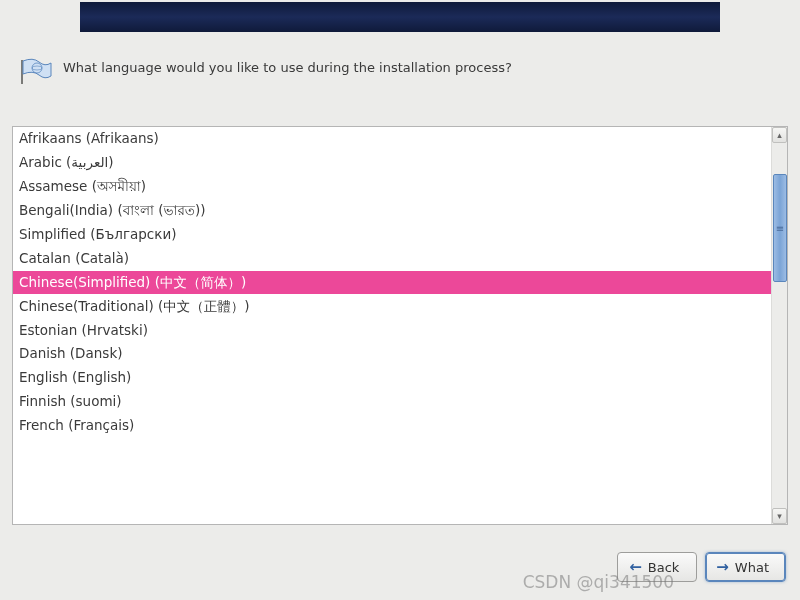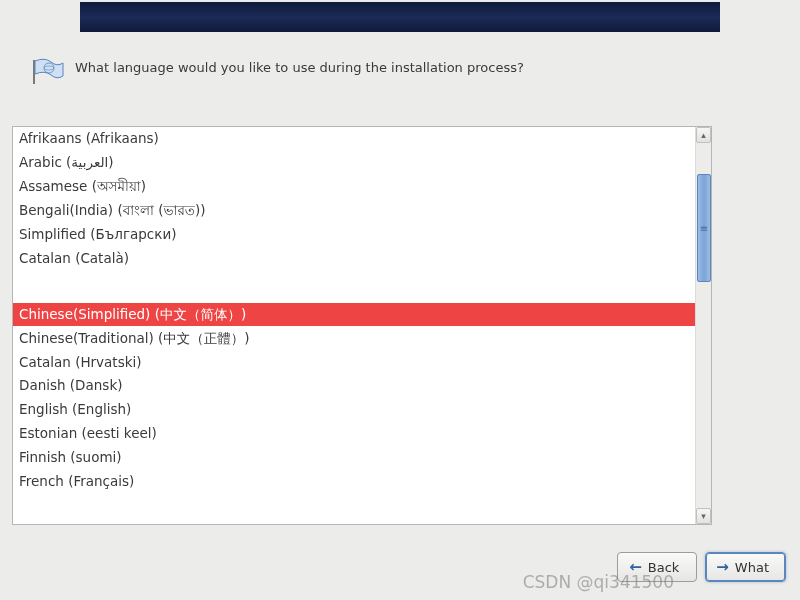--- a/index.html
+++ b/index.html
@@ -21,63 +21,62 @@
       position: absolute;
       top: 2px;
       left: 80px;
       width: 640px;
       height: 30px;
       background: linear-gradient(180deg, #0f1a3a 0%, #1b2a58 50%, #0f1a3a 100%);
     }
     .header {
       position: absolute;
       top: 58px;
-      left: 31px;
+      left: 19px;
       display: flex;
       align-items: flex-start;
       gap: 10px;
     }
     .icon-flag {
       width: 34px;
       height: 28px;
       flex-shrink: 0;
     }
     .question-text {
       color: #3a3a3a;
       line-height: 1.35;
       font-size: 13px;
       padding-top: 1px;
     }
     .list-wrap {
       position: absolute;
       top: 126px;
       left: 12px;
-      width: 700px;
+      width: 776px;
       height: 399px;
       display: flex;
       border: 1px solid #b5b5b5;
       background: #fff;
     }
     .language-list {
       flex: 1;
       overflow: hidden;
       background: #fff;
     }
     .language-item {
       padding: 3.2px 6px;
       font-size: 13.5px;
       color: #3a3a3a;
       line-height: 1.3;
       cursor: default;
       white-space: nowrap;
     }
     .language-item.selected {
-      background: #ef4444;
+      background: #ec4899;
       color: #fff;
-      margin-top: 32px;
     }
     .scrollbar {
       width: 16px;
       background: #ececea;
       border-left: 1px solid #dcdcda;
       position: relative;
       display: flex;
       flex-direction: column;
     }
     .sb-btn {
@@ -174,24 +173,23 @@
 <div class="list-wrap">
   <div class="language-list" id="language-list">
       <div class="language-item">Afrikaans (Afrikaans)</div>
       <div class="language-item">Arabic (العربية)</div>
       <div class="language-item">Assamese (অসমীয়া)</div>
       <div class="language-item">Bengali(India) (বাংলা (ভারত))</div>
       <div class="language-item">Simplified (Български)</div>
       <div class="language-item">Catalan (Català)</div>
       <div class="language-item selected">Chinese(Simplified) (中文（简体）)</div>
       <div class="language-item">Chinese(Traditional) (中文（正體）)</div>
-      <div class="language-item">Catalan (Hrvatski)</div>
+      <div class="language-item">Estonian (Hrvatski)</div>
       <div class="language-item">Danish (Dansk)</div>
       <div class="language-item">English (English)</div>
-      <div class="language-item">Estonian (eesti keel)</div>
       <div class="language-item">Finnish (suomi)</div>
       <div class="language-item">French (Français)</div>
     </div>
   <div class="scrollbar">
     <div class="sb-btn">▴</div>
     <div class="sb-track">
       <div class="sb-thumb"></div>
     </div>
     <div class="sb-btn">▾</div>
   </div>

